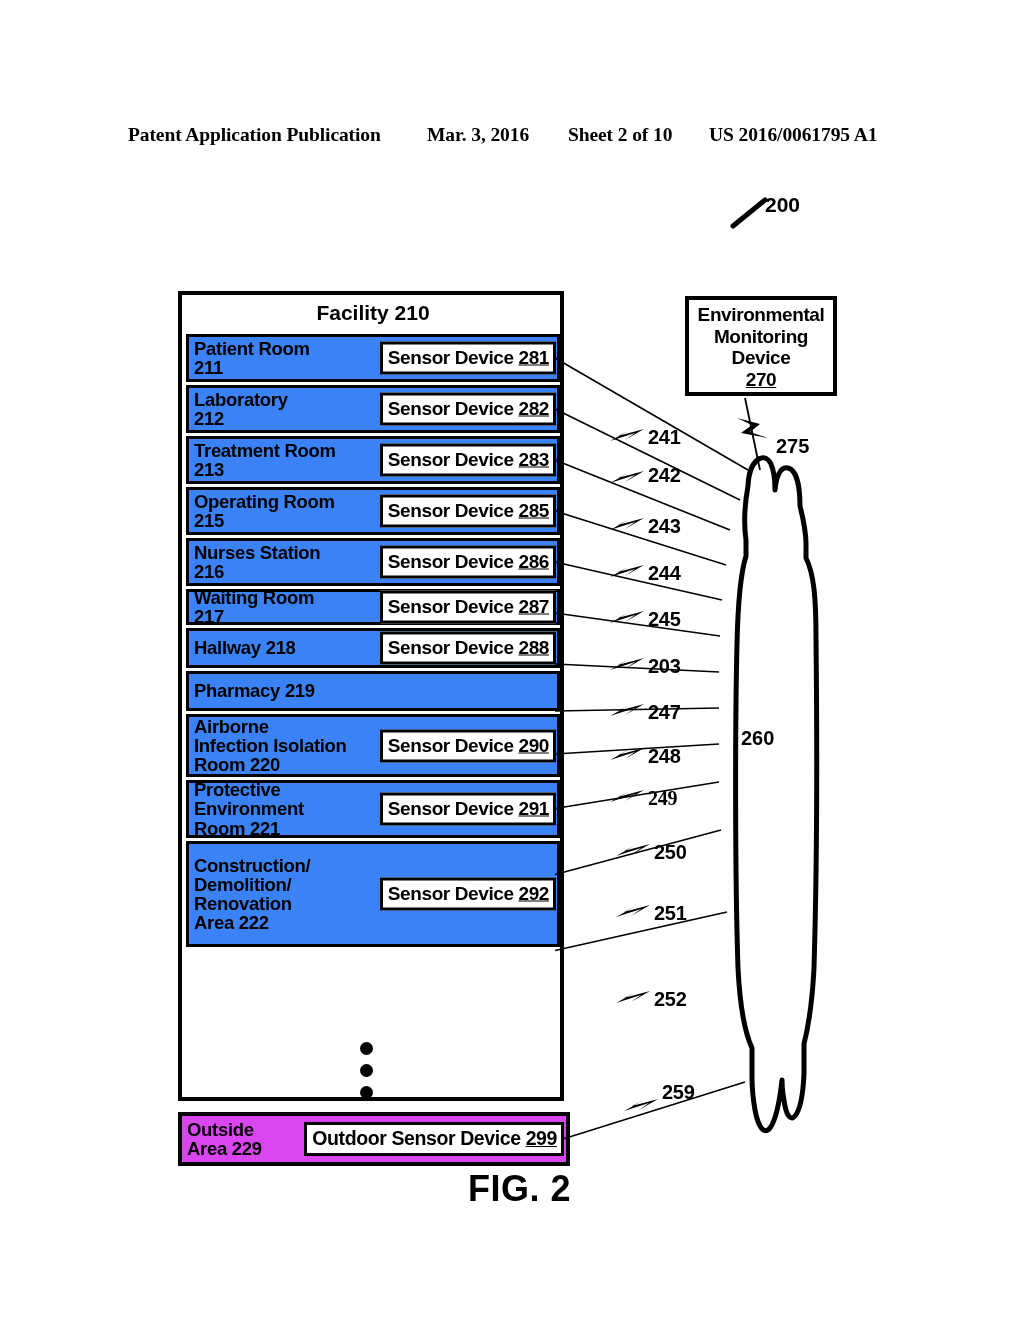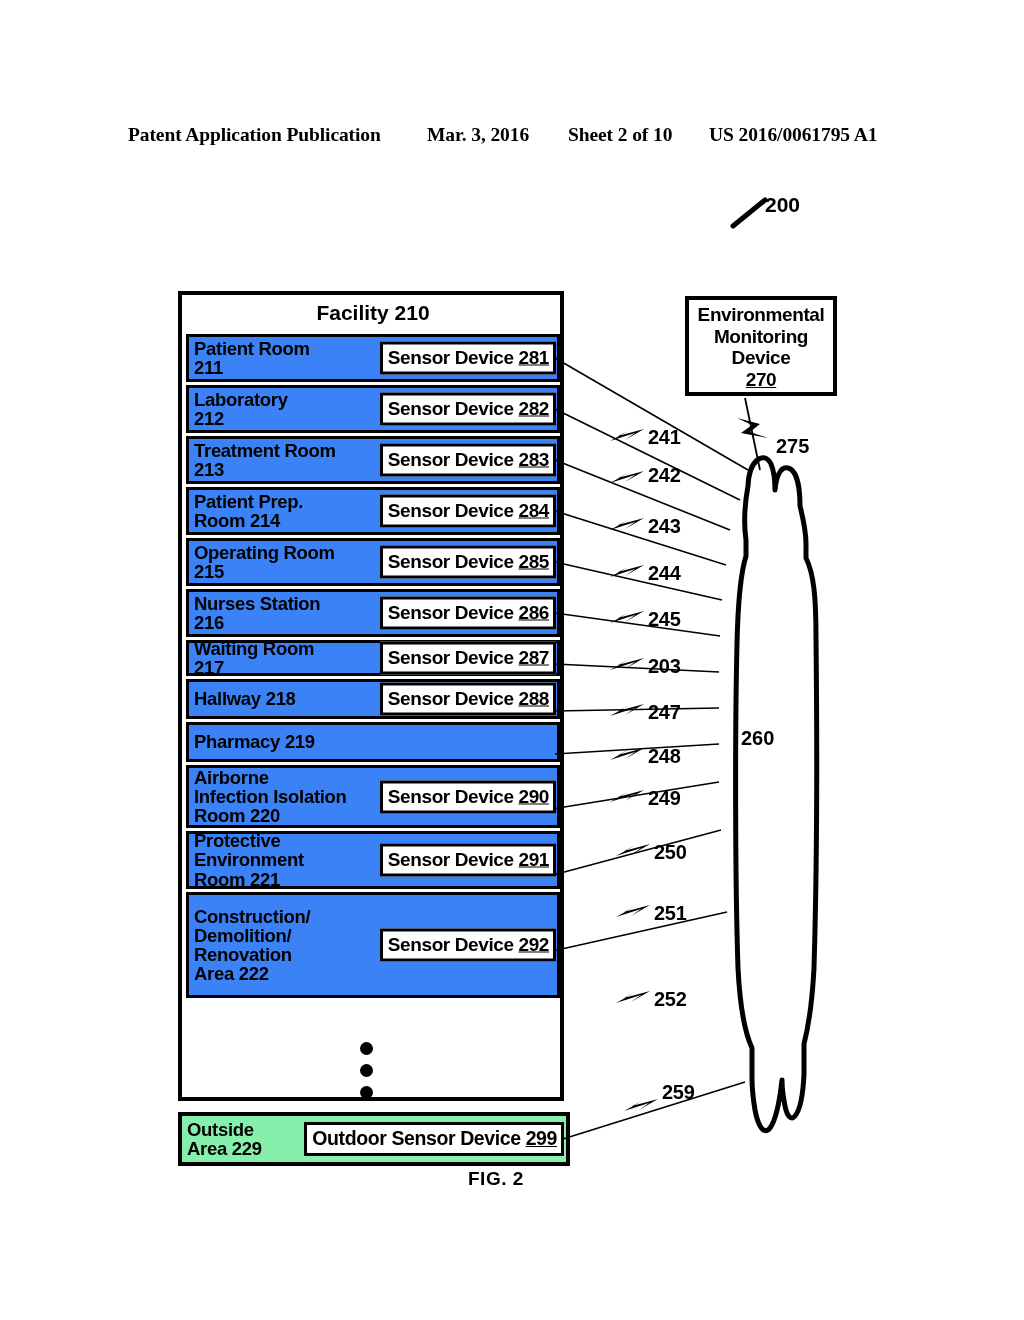--- a/index.html
+++ b/index.html
@@ -34,21 +34,21 @@
   #pub-header .h-title { position: absolute; left: 128px; top: 0; }
   #pub-header .h-date  { position: absolute; left: 427px; top: 0; }
   #pub-header .h-sheet { position: absolute; left: 568px; top: 0; }
   #pub-header .h-num   { position: absolute; left: 709px; top: 0; }
 
   
   #fig-caption {
     position: absolute;
     left: 468px;
     top: 1168px;
-    font-size: 19px;
+    font-size: 36px;
     font-weight: bold;
     letter-spacing: 0.5px;
   }
 
   
   #ref-200-label {
     position: absolute;
     left: 765px;
     top: 193px;
     font-size: 21px;
@@ -138,21 +138,21 @@
 
   
   #outside-box {
     position: absolute;
     left: 178px;
     top: 1112px;
     width: 392px;
     height: 54px;
     border: 4px solid #000;
     box-sizing: border-box;
-    background: #86efac;
+    background: #d946ef;
     display: flex;
     align-items: center;
     padding-left: 5px;
   }
   #outside-box .room-name { width: 108px; font-size: 18.5px; }
   #outside-box .sensor-box { right: 2px; font-size: 19.5px; }
 
   
   #emd-box {
     position: absolute;
@@ -235,25 +235,20 @@
       </div>
       <div class="room-row" style="height: 48px;">
         <div class="room-name">Laboratory
 212</div>
         <div class="sensor-box"><span>Sensor Device </span><u>282</u></div>
       </div>
       <div class="room-row" style="height: 48px;">
         <div class="room-name">Treatment Room
 213</div>
         <div class="sensor-box"><span>Sensor Device </span><u>283</u></div>
-      </div>
-      <div class="room-row" style="height: 48px;">
-        <div class="room-name">Patient Prep.
-Room 214</div>
-        <div class="sensor-box"><span>Sensor Device </span><u>284</u></div>
       </div>
       <div class="room-row" style="height: 48px;">
         <div class="room-name">Operating Room
 215</div>
         <div class="sensor-box"><span>Sensor Device </span><u>285</u></div>
       </div>
       <div class="room-row" style="height: 48px;">
         <div class="room-name">Nurses Station
 216</div>
         <div class="sensor-box"><span>Sensor Device </span><u>286</u></div>
@@ -377,19 +372,19 @@
 <div id="ref-275-label">275</div>
 
 <div class="conn-label" style="left: 648px; top: 426px;">241</div>
 <div class="conn-label" style="left: 648px; top: 464px;">242</div>
 <div class="conn-label" style="left: 648px; top: 515px;">243</div>
 <div class="conn-label" style="left: 648px; top: 562px;">244</div>
 <div class="conn-label" style="left: 648px; top: 608px;">245</div>
 <div class="conn-label" style="left: 648px; top: 655px;">203</div>
 <div class="conn-label" style="left: 648px; top: 701px;">247</div>
 <div class="conn-label" style="left: 648px; top: 745px;">248</div>
-<div class="conn-label" style="left: 648px; top: 787px;">249</div>
+<div class="conn-label" style="left: 648px; top: 787px; font-family: Liberation Serif, serif;">249</div>
 <div class="conn-label" style="left: 654px; top: 841px;">250</div>
 <div class="conn-label" style="left: 654px; top: 902px;">251</div>
 <div class="conn-label" style="left: 654px; top: 988px;">252</div>
 <div class="conn-label" style="left: 662px; top: 1081px;">259</div>
 
 <div id="fig-caption">FIG. 2</div>
 
 </body></html>

